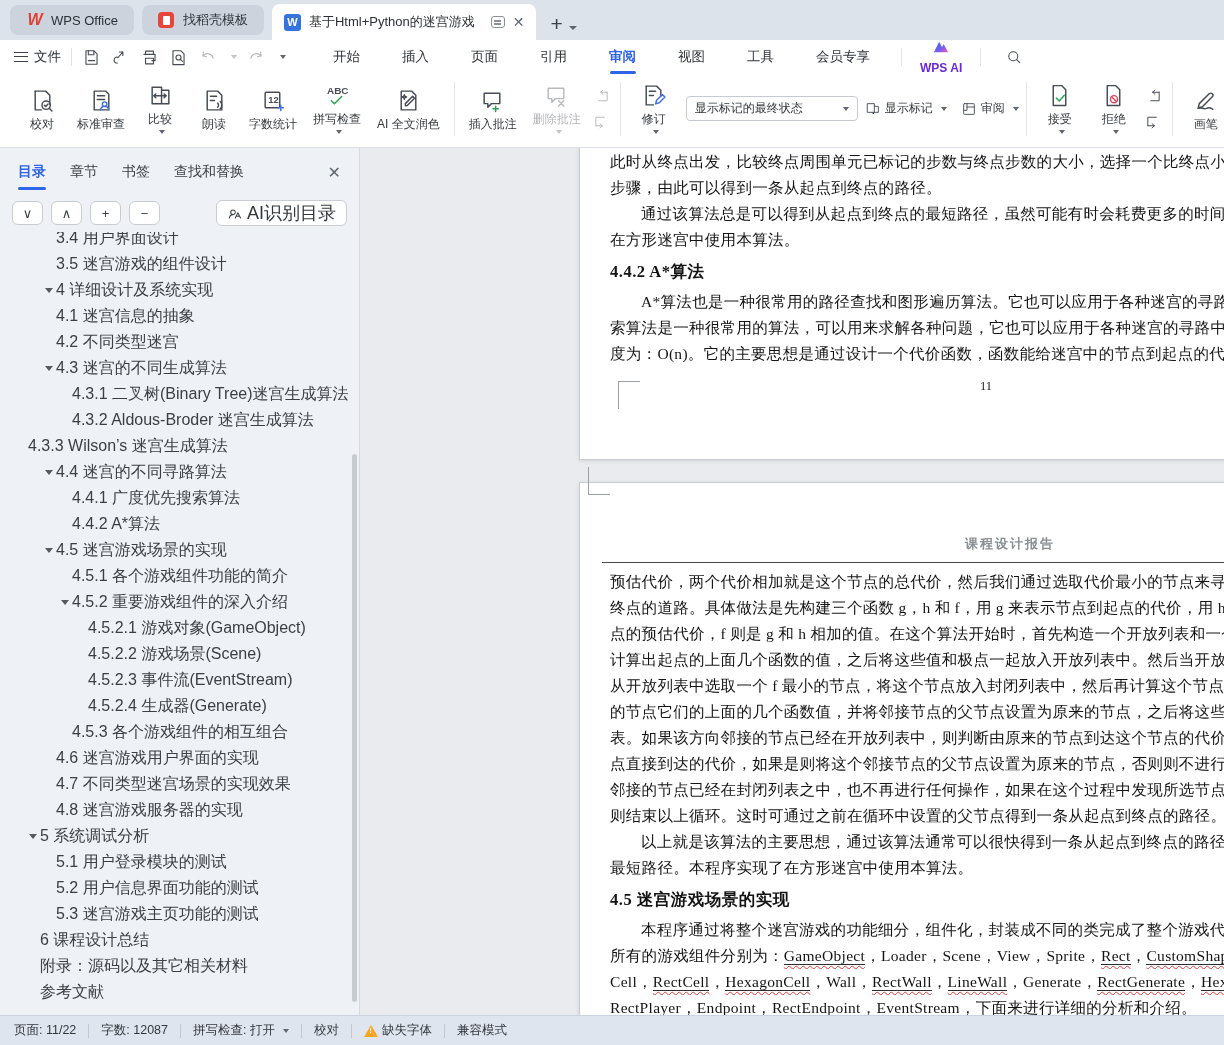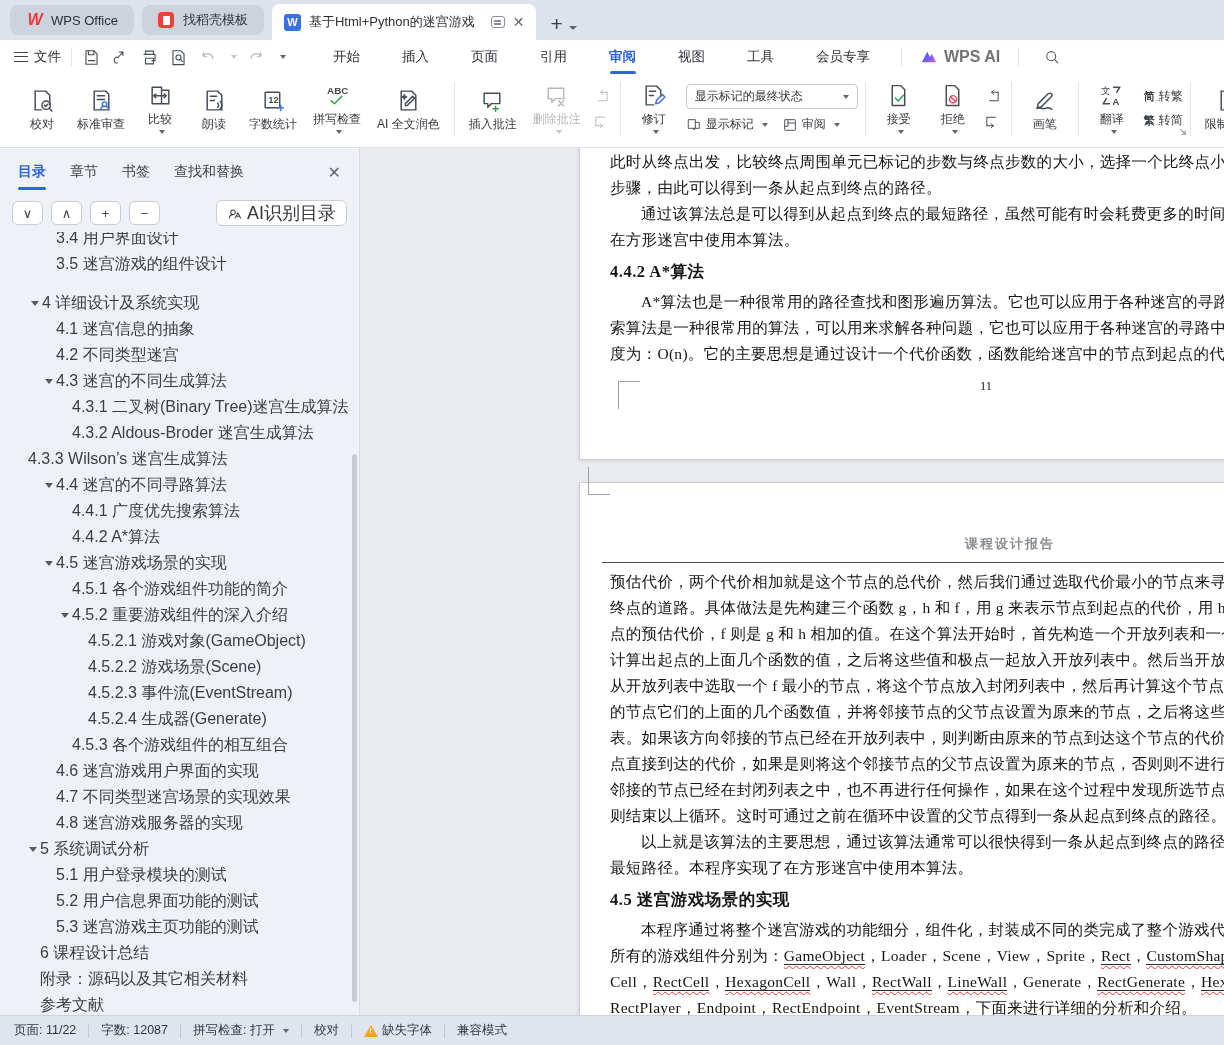--- a/index.html
+++ b/index.html
@@ -30,36 +30,36 @@
   .hamb{display:inline-block;width:14px;height:10px;border-top:1.6px solid #3c4147;border-bottom:1.6px solid #3c4147;position:relative;}
   .hamb:after{content:"";position:absolute;left:0;top:2.8px;width:14px;height:1.6px;background:#3c4147;}
   .vdiv{width:1px;height:18px;background:#e1e4e8;margin:0 10px;flex:none;}
   .qat{display:flex;align-items:center;gap:10px;}
   .qat svg{width:19px;height:19px;display:block;}
   .qat .dis{opacity:.38;}
   .menu-items{display:flex;align-items:center;margin-left:26px;height:34px;}
   .mitem{padding:0 21px;height:34px;display:flex;align-items:center;color:#2f3338;position:relative;white-space:nowrap;}
   .mitem.active{color:#2d64e8;font-weight:bold;}
   .mitem.active:after{content:"";position:absolute;left:50%;transform:translateX(-50%);bottom:0;width:26px;height:3px;background:#2d64e8;border-radius:2px;}
-  .wpsai{display:flex;align-items:center;gap:6px;font-size:16px;color:#737373;font-weight:bold;padding:0 8px;}
+  .wpsai{display:flex;align-items:center;gap:6px;font-size:12px;color:#6d28d9;font-weight:bold;padding:0 8px;flex-direction:column;}
   .searchbtn{margin-left:14px;display:flex;align-items:center;}
 
   
   .ribbon{height:74px;background:#fff;border-bottom:1px solid #dcdfe3;display:flex;align-items:center;padding:0 6px 4px 16px;overflow:hidden;}
   .rgroup{display:flex;align-items:center;gap:2px;position:relative;height:66px;}
   .rsep{width:1px;height:54px;background:#e4e6ea;margin:0 7px;flex:none;}
   .rbtn{display:flex;flex-direction:column;align-items:center;justify-content:center;gap:5px;padding:3px 7px;border-radius:4px;min-width:52px;}
   .rbtn svg{width:25px;height:25px;display:block;}
   .rlabel{font-size:12px;color:#35393f;white-space:nowrap;line-height:1;}
   .rbtn.dis svg,.rbtn.dis .rlabel,.rbtn.dis .caret{opacity:.38;}
   .rcol{display:flex;flex-direction:column;gap:8px;justify-content:center;padding:0 3px;}
   .rcol .sbtn{display:flex;align-items:center;}
   .sbtn svg{width:17px;height:17px;display:block;}
   .sbtn.dis{opacity:.38;}
-  .rcol2{display:flex;flex-direction:column;gap:7px;justify-content:center;margin-left:4px;}
+  .rcol2{display:flex;flex-direction:row;gap:7px;justify-content:center;margin-left:4px;}
   .dropdown{width:172px;height:25px;border:1px solid #c6cad0;border-radius:4px;background:#fff;display:flex;align-items:center;padding:0 8px;font-size:12px;color:#33373c;justify-content:space-between;white-space:nowrap;}
   .row-sm{display:flex;align-items:center;gap:14px;}
   .txtbtn{display:flex;align-items:center;gap:4px;font-size:12px;color:#35393f;white-space:nowrap;}
   .txtbtn svg{width:16px;height:16px;display:block;}
   .zh-ic{font-size:11px;color:#3c4147;font-weight:bold;position:relative;line-height:1;}
   .zh-ic i{font-style:normal;font-size:8px;position:absolute;right:-7px;bottom:-2px;color:#3c4147;}
   .launcher{position:absolute;right:-4px;bottom:2px;}
 
   
   .main{display:flex;height:867px;position:relative;}
@@ -457,21 +457,21 @@
       </span>
     </div>
     <div class="tocwrap">
       <div class="toc" id="toc-list">
           <div class="toc-item" style="padding-left: 56px;">
             <span>3.4 用户界面设计</span>
           </div>
           <div class="toc-item" style="padding-left: 56px;">
             <span>3.5 迷宫游戏的组件设计</span>
           </div>
-          <div class="toc-item" style="padding-left: 28px; margin-top: 13px;">
+          <div class="toc-item" style="padding-left: 42px;">
             <span class="tarrow">
               <i></i>
             </span>
             <span>4 详细设计及系统实现</span>
           </div>
           <div class="toc-item" style="padding-left: 56px;">
             <span>4.1 迷宫信息的抽象</span>
           </div>
           <div class="toc-item" style="padding-left: 56px;">
             <span>4.2 不同类型迷宫</span>

